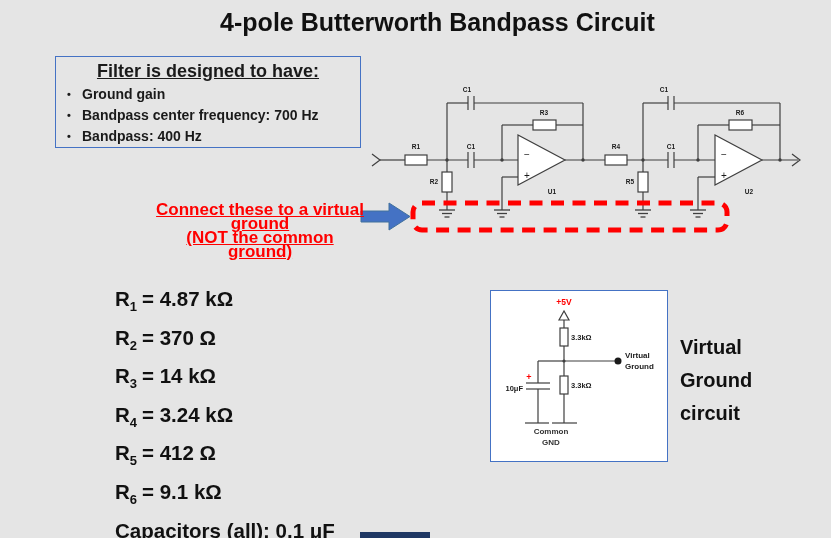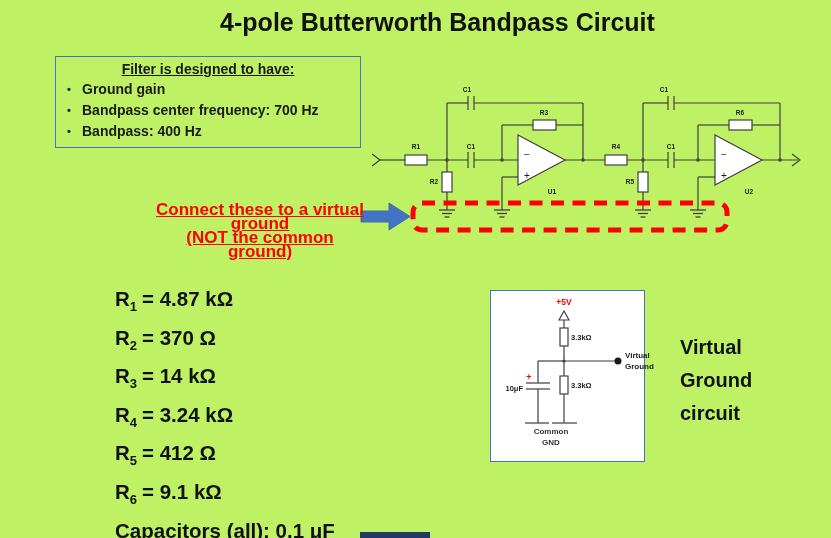--- a/index.html
+++ b/index.html
@@ -1,47 +1,47 @@
 <!DOCTYPE html>
 <html><head>
 <meta charset="utf-8">
 <style>
   html,body { margin:0; padding:0; background:#fff; }
   .slide {
-    position:relative; width:831px; height:538px; background:#bef264;
+    position:relative; width:831px; height:538px; background:#e5e5e5;
     font-family:"Liberation Sans", sans-serif; color:#1a1a1a; overflow:hidden;
   }
   .title {
     position:absolute; left:44px; right:0; top:8px; text-align:center;
     font-size:25px; font-weight:bold; color:#111;
   }
   .specs-box {
     position:absolute; left:55px; top:56px; width:306px; height:92px;
     border:1.4px solid #4472C4; box-sizing:border-box; padding-top:4px;
   }
   .specs-heading {
-    text-align:center; font-size:14px; font-weight:bold;
+    text-align:center; font-size:18px; font-weight:bold;
     text-decoration:underline; margin-bottom:2px;
   }
   .srow { display:flex; line-height:21px; font-size:14px; font-weight:bold; }
   .srow .blt { width:26px; text-align:center; font-size:11px; }
   .circuit-svg { position:absolute; left:0; top:0; }
   .red-note {
     position:absolute; left:152px; top:203px; width:216px; text-align:center;
     color:#FF0000; font-size:17px; font-weight:bold; line-height:14px;
     text-decoration:underline;
   }
   .values {
     position:absolute; left:115px; top:284px;
     font-size:20.5px; font-weight:bold; line-height:30.5px; color:#111;
   }
   .values sub { font-size:13px; }
   .values .val { margin-left:5px; }
   .vg-box {
-    position:absolute; left:490px; top:290px; width:155px; height:172px;
+    position:absolute; left:490px; top:290px; width:178px; height:172px;
     border:1.4px solid #4472C4; box-sizing:border-box; background:#fff;
   }
   .vg-caption {
     position:absolute; left:680px; top:331px;
     font-size:20px; font-weight:bold; line-height:33px; color:#111;
   }
   .bottom-bar {
     position:absolute; left:360px; top:532px; width:70px; height:6px;
     background:#1F3864;
   }

